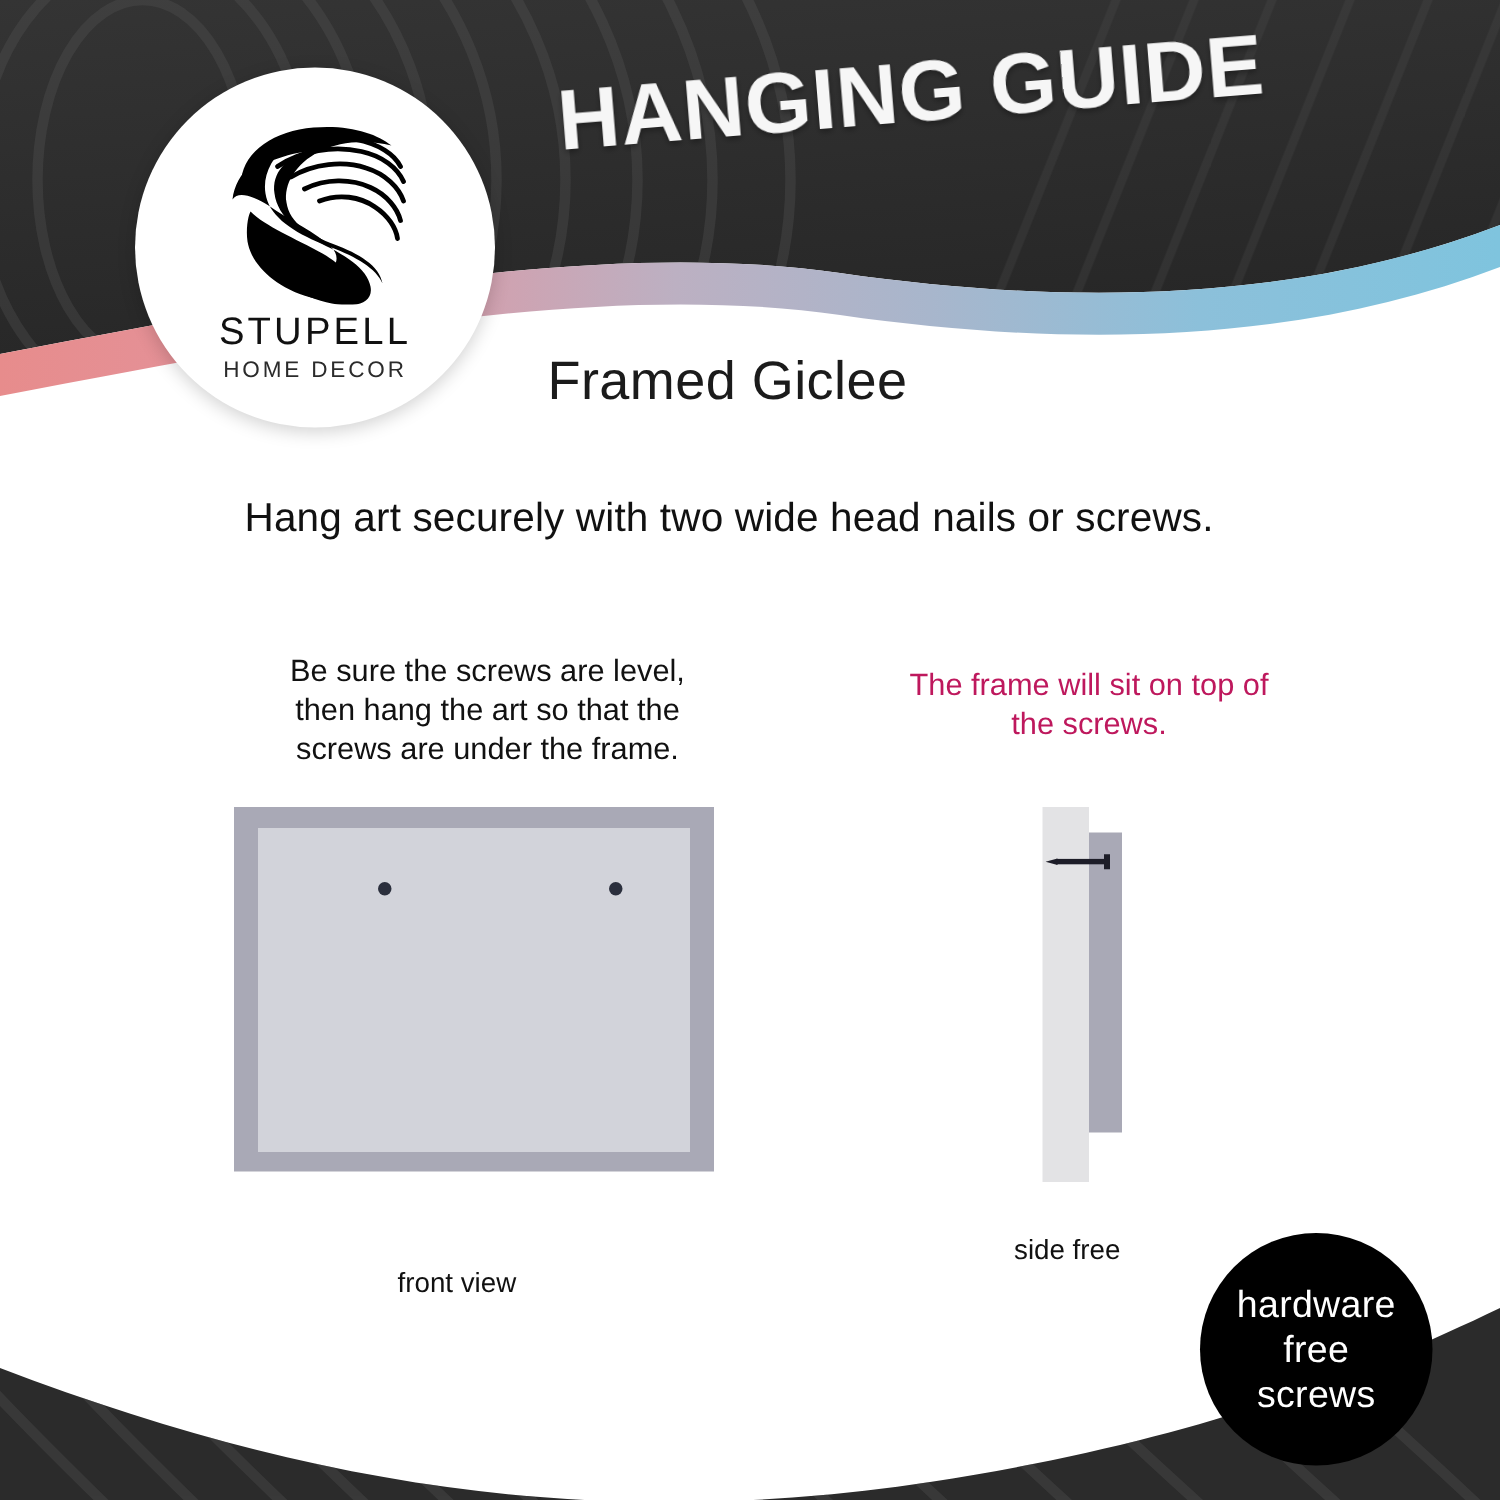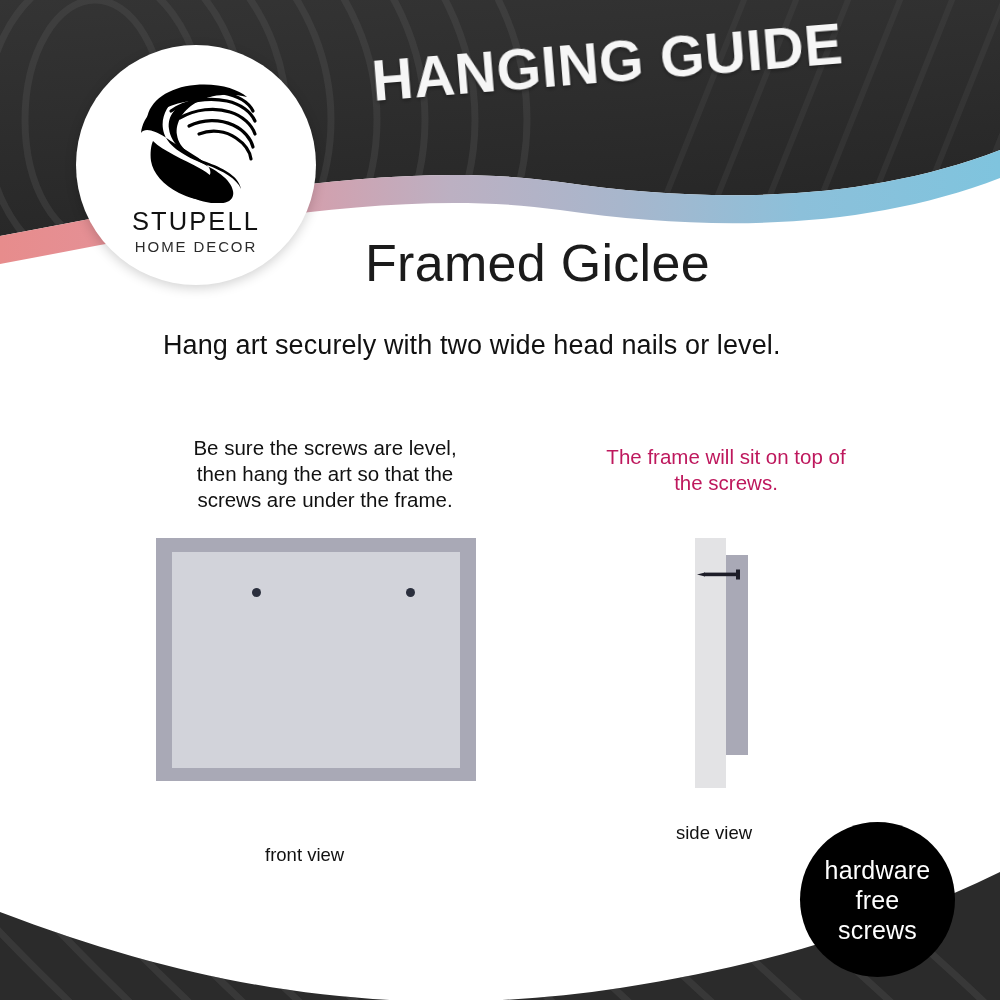--- a/index.html
+++ b/index.html
@@ -13,21 +13,21 @@
   #page{
     position:absolute;left:0;top:0;width:1000px;height:1000px;
     background:#ffffff;overflow:hidden;
   }
 
   
   .bg-layer{position:absolute;left:0;top:0;width:1000px;height:1000px;pointer-events:none;}
 
   
   .logo-badge{
-    position:absolute;left:76px;top:45px;width:240px;height:240px;
+    position:absolute;left:90px;top:45px;width:240px;height:240px;
     border-radius:50%;background:#ffffff;
     box-shadow:0 3px 12px rgba(0,0,0,0.18);
     z-index:40;
     display:flex;flex-direction:column;align-items:center;justify-content:flex-start;
   }
   .logo-mark{width:138px;height:132px;margin-top:26px;}
   .logo-name{
     font-size:25.5px;letter-spacing:2.1px;color:#111;
     margin-top:6px;font-weight:400;line-height:1;
   }
@@ -43,21 +43,21 @@
     letter-spacing:0.5px;
     transform:rotate(-4.6deg);
     transform-origin:left center;
     text-shadow:0 2px 4px rgba(0,0,0,0.35);
     z-index:30;white-space:nowrap;
   }
 
   
   .product-type{
     position:absolute;left:365px;top:233px;
-    font-size:52px;color:#1b1b1b;font-weight:400;
+    font-size:36px;color:#1b1b1b;font-weight:400;
     letter-spacing:0.3px;z-index:30;white-space:nowrap;
   }
 
   
   .main-instruction{
     position:absolute;left:163px;top:330px;
     font-size:27px;color:#111;font-weight:400;
     letter-spacing:0.1px;z-index:30;white-space:nowrap;
   }
 
@@ -221,21 +221,21 @@
       </g>
     </svg>
     <div class="logo-name">STUPELL</div>
     <div class="logo-sub">HOME DECOR</div>
   </div>
 
   <div class="header-title">HANGING GUIDE</div>
 
   <div class="product-type">Framed Giclee</div>
 
-  <div class="main-instruction">Hang art securely with two wide head nails or level.</div>
+  <div class="main-instruction">Hang art securely with two wide head nails or screws.</div>
 
   <div class="cap-left">Be sure the screws are level, then hang the art so that the screws are under the frame.</div>
   <div class="cap-right">The frame will sit on top of the screws.</div>
 
   <div class="frontview">
     <div class="frontview-inner">
       <div class="screw-dot left"></div>
       <div class="screw-dot right"></div>
     </div>
   </div>
@@ -244,21 +244,21 @@
     <div class="wall-strip"></div>
     <div class="frame-strip"></div>
     <svg class="nail" viewBox="0 0 48 11" xmlns="http://www.w3.org/2000/svg">
       <polygon points="0,5.5 8,3.4 8,7.6" fill="#1d1d28"></polygon>
       <rect x="7" y="3.6" width="33" height="3.6" fill="#1d1d28"></rect>
       <rect x="39" y="0.5" width="4" height="10" fill="#1d1d28"></rect>
     </svg>
   </div>
 
   <div class="view-label front">front view</div>
-  <div class="view-label side">side view</div>
+  <div class="view-label side">side free</div>
 
   <div class="hw-badge">
     <div class="hw-line">hardware</div>
     <div class="hw-line">free</div>
     <div class="hw-line">screws</div>
   </div>
 
 </div>
 
 </body></html>

